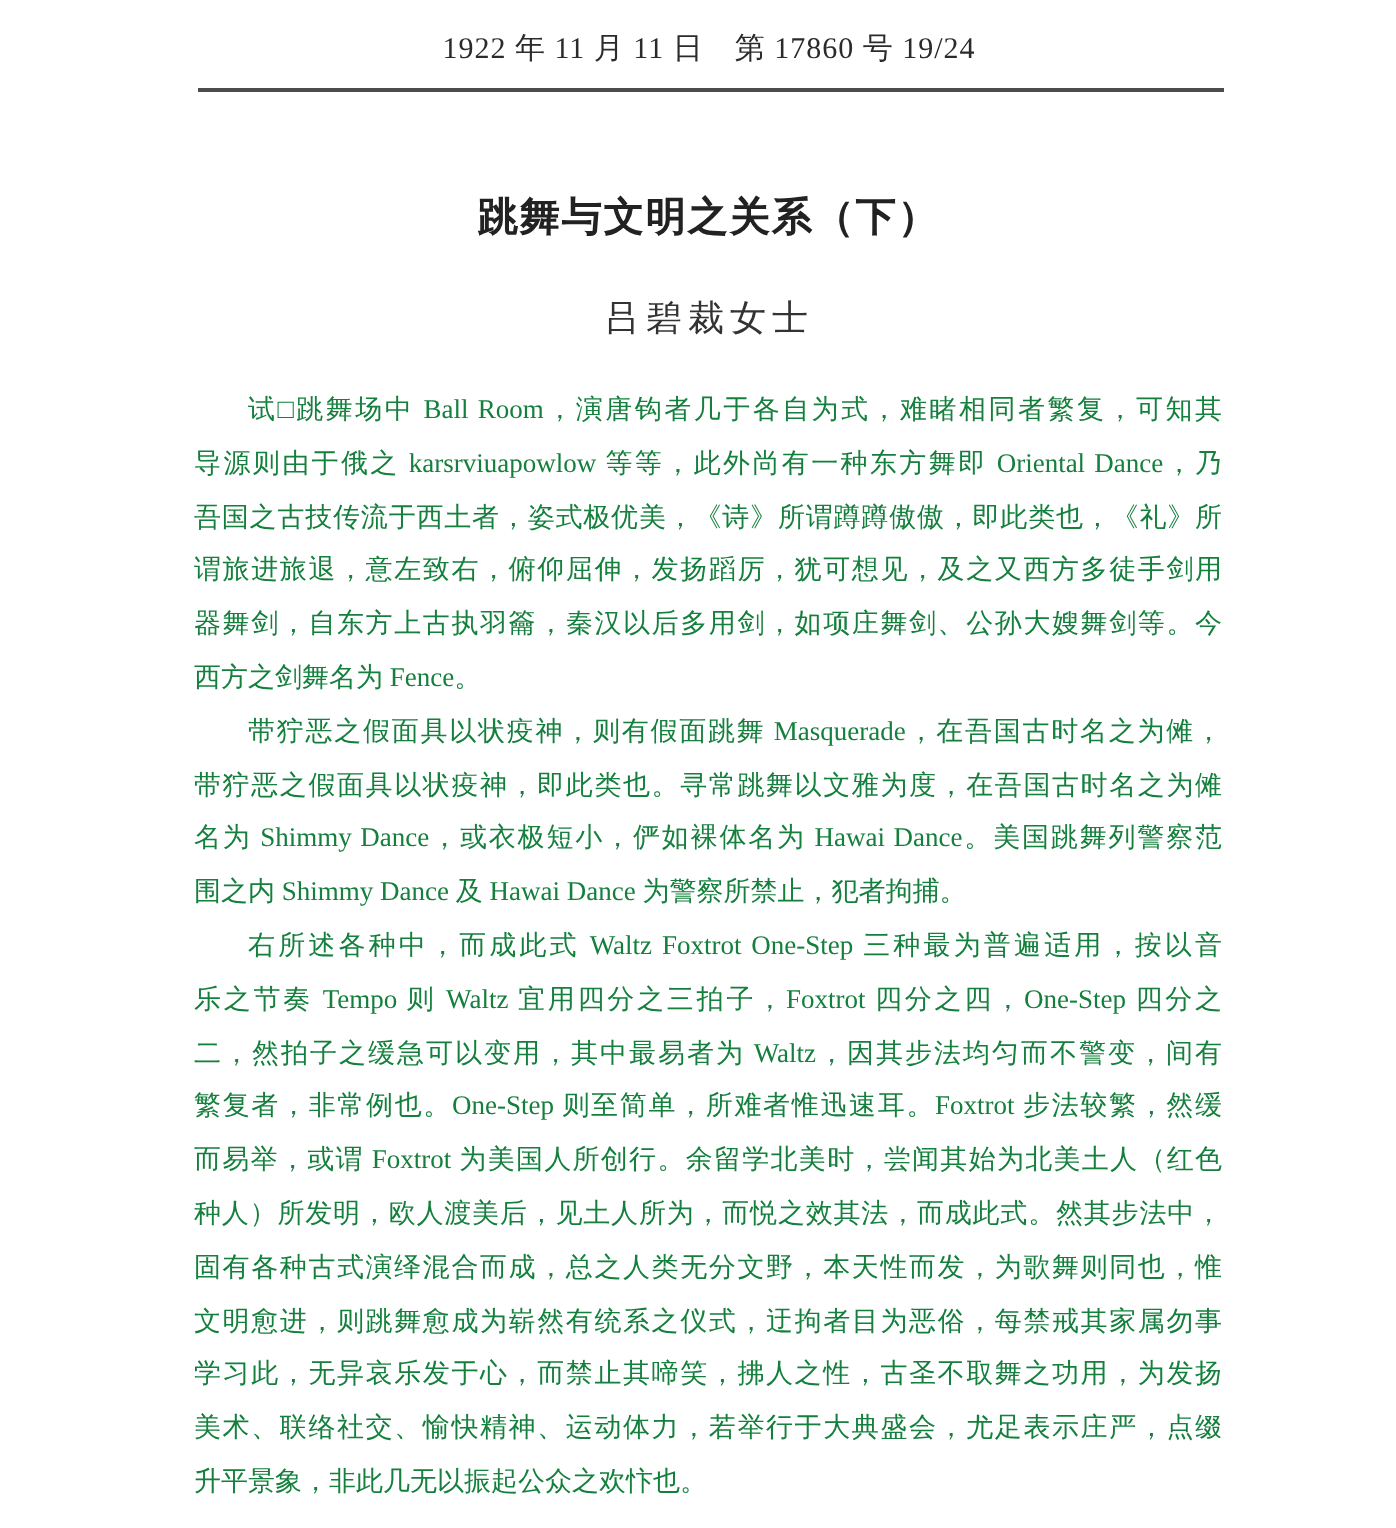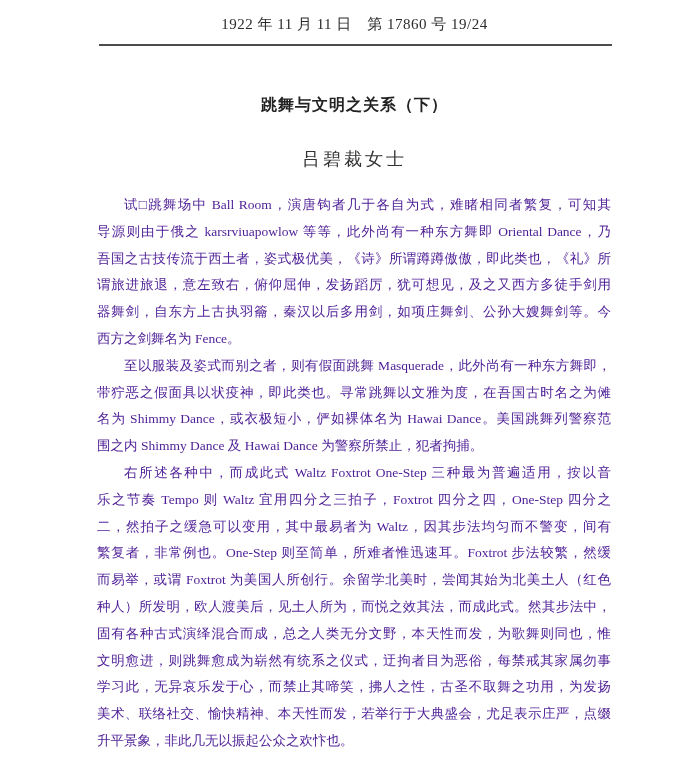--- a/index.html
+++ b/index.html
@@ -33,21 +33,21 @@
     width: 513px;
     height: 2px;
     background: #4c4c4c;
   }
   .title {
     position: absolute;
     top: 95px;
     left: 97px;
     width: 515px;
     text-align: center;
-    font-size: 16px;
+    font-size: 20px;
     font-weight: bold;
     letter-spacing: 1px;
     color: #222222;
   }
   .author {
     position: absolute;
     top: 147px;
     left: 97px;
     width: 515px;
     text-align: center;
@@ -55,21 +55,21 @@
     letter-spacing: 3px;
     color: #333333;
   }
   .body-text {
     position: absolute;
     top: 192px;
     left: 97px;
     width: 514px;
     font-size: 13.5px;
     line-height: 26.8px;
-    color: #4c1d95;
+    color: #15803d;
   }
   .line {
     text-align: justify;
     text-align-last: justify;
   }
   .line.indent {
     text-indent: 2em;
   }
   .line.last {
     text-align-last: left;
@@ -90,31 +90,31 @@
 
   <div class="body-text">
 
     <div class="line indent">试□跳舞场中 Ball Room，演唐钩者几于各自为式，难睹相同者繁复，可知其</div>
     <div class="line">导源则由于俄之 karsrviuapowlow 等等，此外尚有一种东方舞即 Oriental Dance，乃</div>
     <div class="line">吾国之古技传流于西土者，姿式极优美，《诗》所谓蹲蹲傲傲，即此类也，《礼》所</div>
     <div class="line">谓旅进旅退，意左致右，俯仰屈伸，发扬蹈厉，犹可想见，及之又西方多徒手剑用</div>
     <div class="line">器舞剑，自东方上古执羽籥，秦汉以后多用剑，如项庄舞剑、公孙大嫂舞剑等。今</div>
     <div class="line last">西方之剑舞名为 Fence。</div>
 
-    <div class="line indent">至以服装及姿式而别之者，则有假面跳舞 Masquerade，此外尚有一种东方舞即，</div>
+    <div class="line indent">带狞恶之假面具以状疫神，则有假面跳舞 Masquerade，在吾国古时名之为傩，</div>
     <div class="line">带狞恶之假面具以状疫神，即此类也。寻常跳舞以文雅为度，在吾国古时名之为傩</div>
     <div class="line">名为 Shimmy Dance，或衣极短小，俨如裸体名为 Hawai Dance。美国跳舞列警察范</div>
     <div class="line last">围之内 Shimmy Dance 及 Hawai Dance 为警察所禁止，犯者拘捕。</div>
 
     <div class="line indent">右所述各种中，而成此式 Waltz Foxtrot One-Step 三种最为普遍适用，按以音</div>
     <div class="line">乐之节奏 Tempo 则 Waltz 宜用四分之三拍子，Foxtrot 四分之四，One-Step 四分之</div>
     <div class="line">二，然拍子之缓急可以变用，其中最易者为 Waltz，因其步法均匀而不警变，间有</div>
     <div class="line">繁复者，非常例也。One-Step 则至简单，所难者惟迅速耳。Foxtrot 步法较繁，然缓</div>
     <div class="line">而易举，或谓 Foxtrot 为美国人所创行。余留学北美时，尝闻其始为北美土人（红色</div>
     <div class="line">种人）所发明，欧人渡美后，见土人所为，而悦之效其法，而成此式。然其步法中，</div>
     <div class="line">固有各种古式演绎混合而成，总之人类无分文野，本天性而发，为歌舞则同也，惟</div>
     <div class="line">文明愈进，则跳舞愈成为崭然有统系之仪式，迂拘者目为恶俗，每禁戒其家属勿事</div>
     <div class="line">学习此，无异哀乐发于心，而禁止其啼笑，拂人之性，古圣不取舞之功用，为发扬</div>
-    <div class="line">美术、联络社交、愉快精神、本天性而发，若举行于大典盛会，尤足表示庄严，点缀</div>
+    <div class="line">美术、联络社交、愉快精神、运动体力，若举行于大典盛会，尤足表示庄严，点缀</div>
     <div class="line last">升平景象，非此几无以振起公众之欢忭也。</div>
 
   </div>
 </div>
 
 </body></html>

